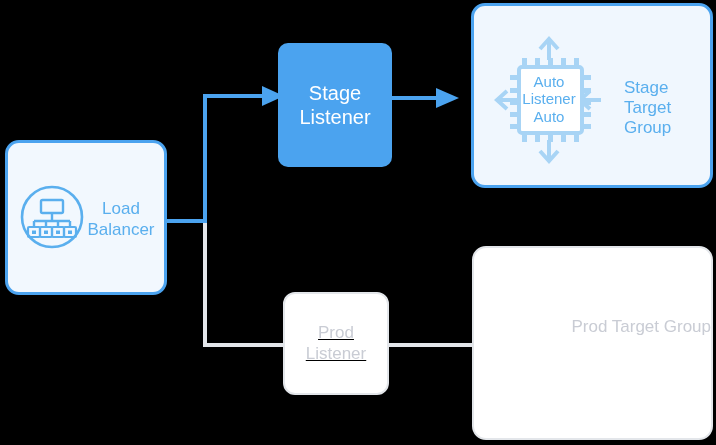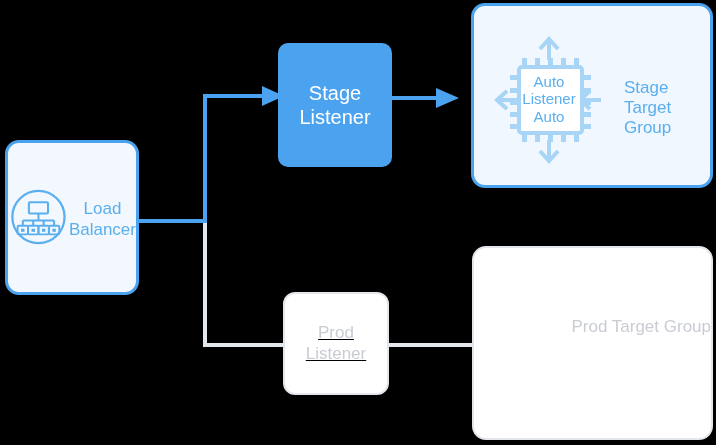--- a/index.html
+++ b/index.html
@@ -27,21 +27,21 @@
     border-radius: 12px;
     display: flex;
     flex-direction: row;
     align-items: center;
     justify-content: center;
   }
 
   
   #load-balancer {
     left: 5px; top: 140px;
-    width: 134px; height: 155px;
+    width: 162px; height: 155px;
     background: #f2f8fe;
     border: 3px solid #4ba3ef;
     border-radius: 14px;
     padding-top: 4px;
   }
   #load-balancer .lb-icon {
     width: 70px; height: 70px;
     margin-bottom: 6px;
   }
   .node-label {

